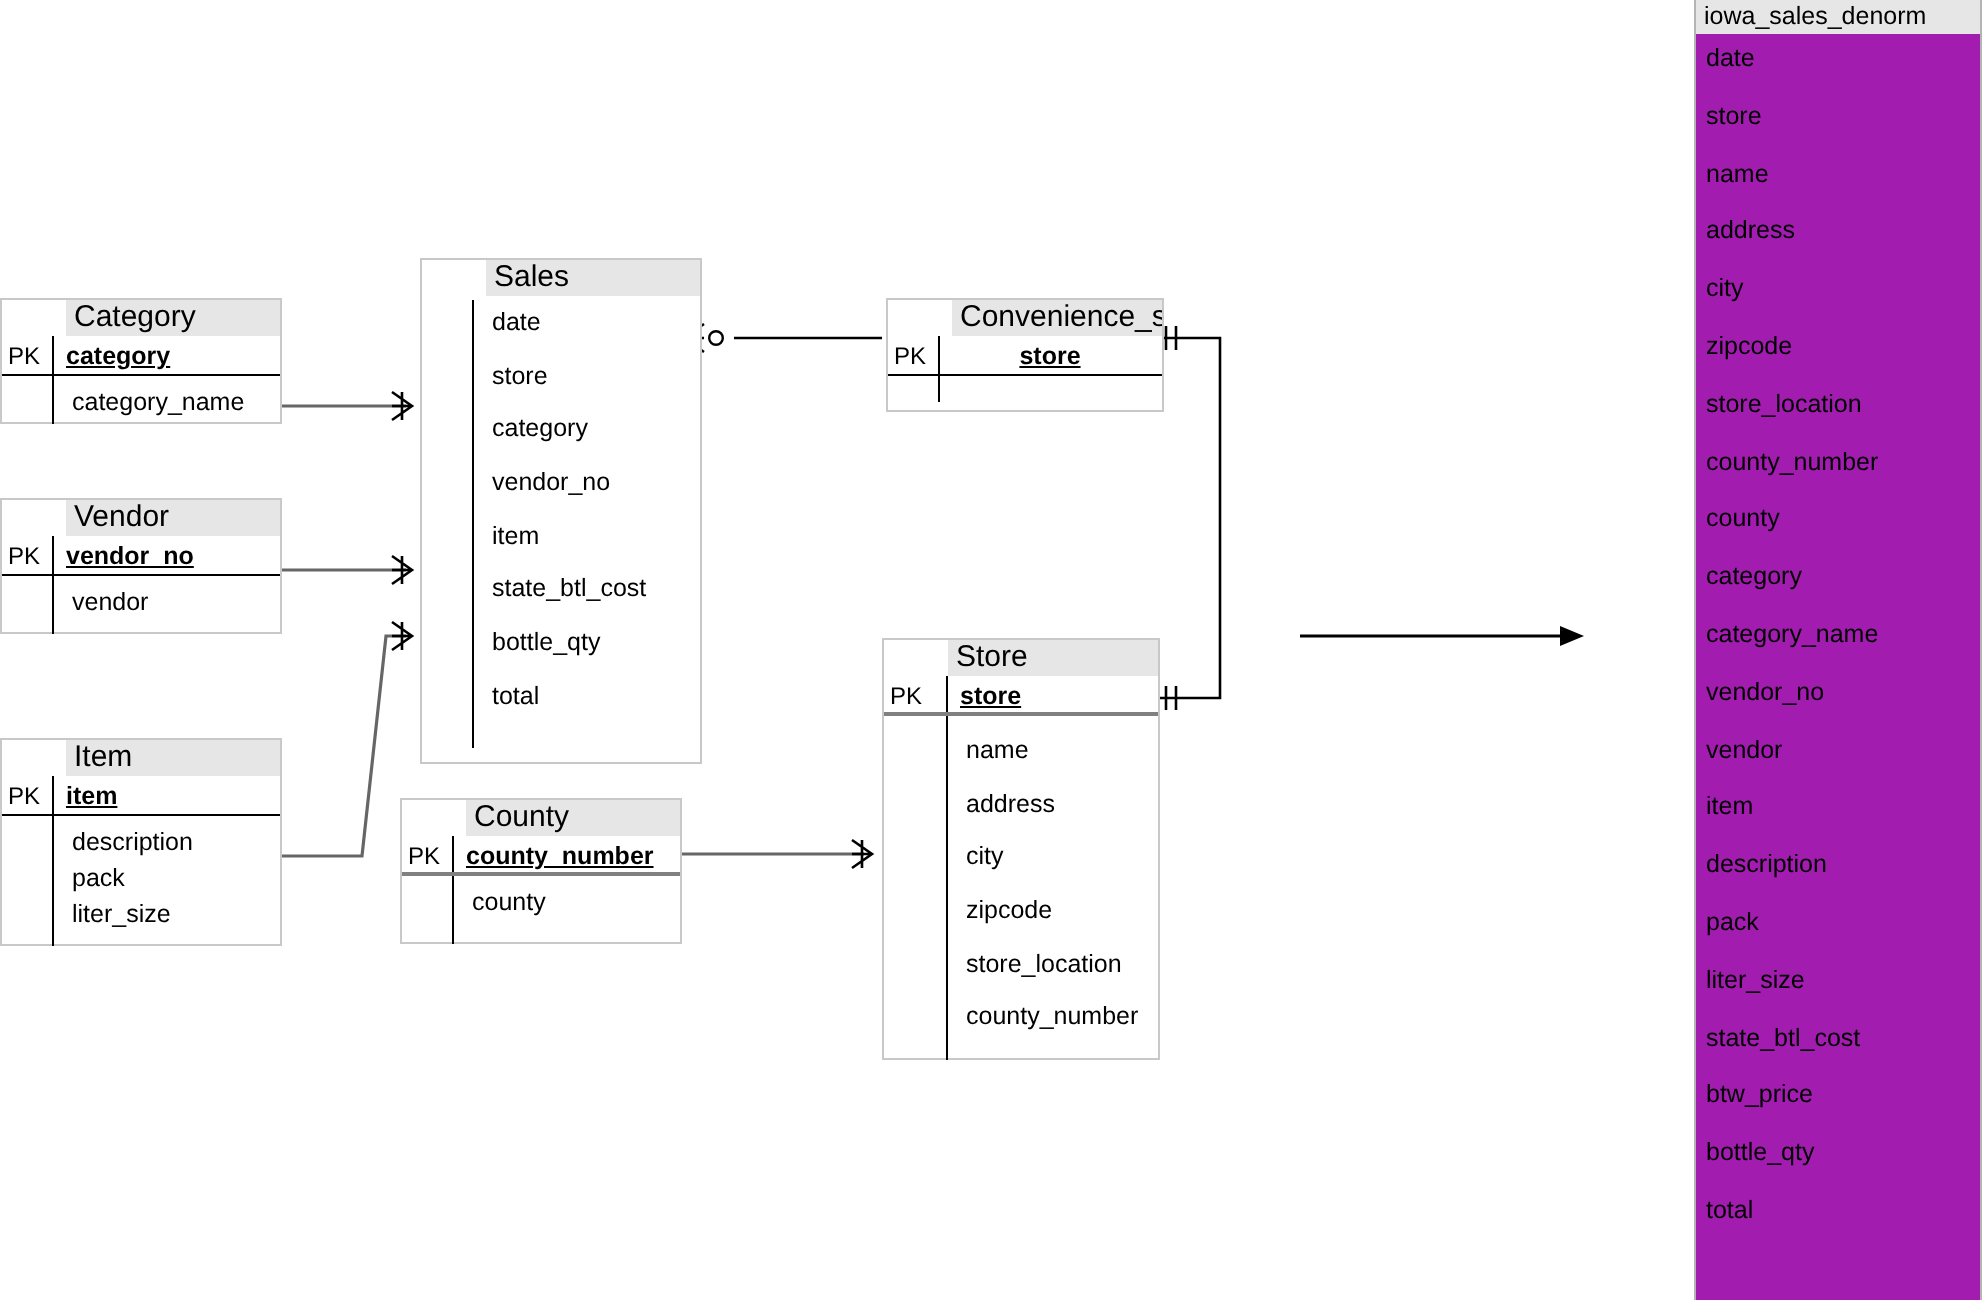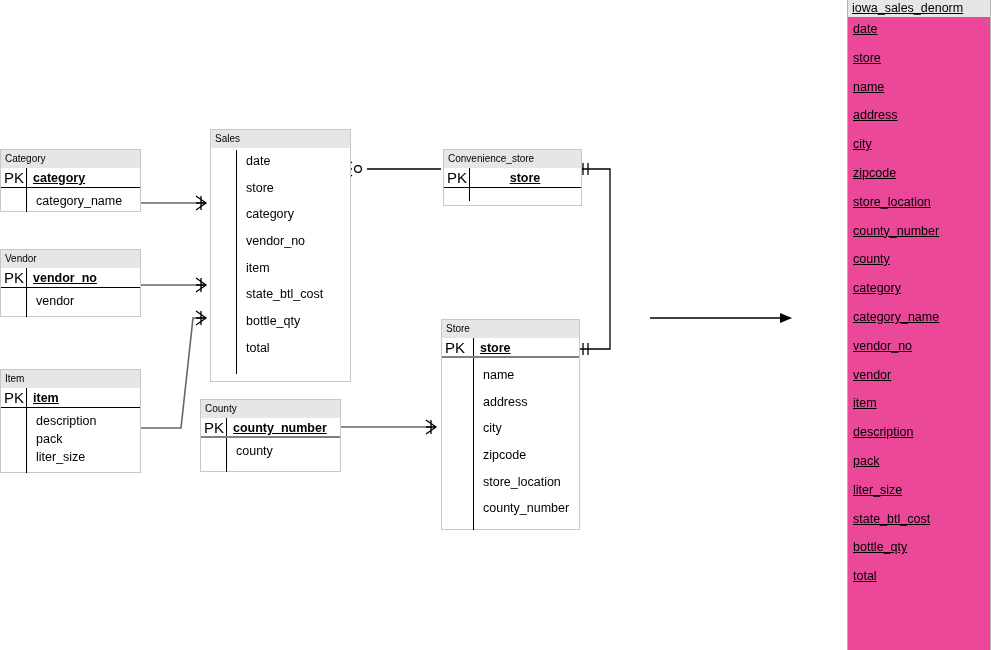--- a/index.html
+++ b/index.html
@@ -40,24 +40,25 @@
     box-sizing: border-box;
     background: #ffffff;
     border: 1px solid #c8c8c8;
   }
   .entity .ent-title {
     box-sizing: border-box;
     height: 18px;
     line-height: 18px;
     background: #e6e6e6;
     padding-left: 4px;
-    font-size: 10px;
+    font-size: 15px;
     color: #000;
     white-space: nowrap;
     overflow: hidden;
+    margin-left: 32px;
   }
   .entity .ent-body {
     position: relative;
     box-sizing: border-box;
   }
   
   .entity .vdiv {
     position: absolute;
     top: 0;
     bottom: 0;
@@ -73,21 +74,21 @@
     height: 20px;
     line-height: 20px;
     border-bottom: 1px solid #000000;
     white-space: nowrap;
   }
   .pk-row.thick { border-bottom: 2px solid #808080; }
   .pk-label {
     position: absolute;
     left: 3px;
     top: 0;
-    font-size: 15px;
+    font-size: 12px;
   }
   .pk-name {
     position: absolute;
     left: 32px;
     top: 0;
     font-weight: bold;
     text-decoration: underline;
     font-size: 12.5px;
   }
   .entity.wide-gutter .pk-name { left: 38px; }
@@ -114,23 +115,22 @@
   
   #denorm-panel {
     position: absolute;
     left: 847px;
     top: 0;
     width: 144px;
     height: 650px;
     box-sizing: border-box;
     border-left: 1px solid #b4b4b4;
     border-right: 1px solid #b4b4b4;
-    background: #ec4899;
+    background: #a21caf;
     overflow: hidden;
-    text-decoration: underline;
   }
   #denorm-panel .panel-title {
     box-sizing: border-box;
     height: 17px;
     line-height: 17px;
     background: #e6e6e6;
     padding-left: 4px;
     font-size: 12.5px;
     white-space: nowrap;
   }
@@ -311,16 +311,17 @@
       <div class="panel-item">county</div>
       <div class="panel-item">category</div>
       <div class="panel-item">category_name</div>
       <div class="panel-item">vendor_no</div>
       <div class="panel-item">vendor</div>
       <div class="panel-item">item</div>
       <div class="panel-item">description</div>
       <div class="panel-item">pack</div>
       <div class="panel-item">liter_size</div>
       <div class="panel-item">state_btl_cost</div>
+      <div class="panel-item">btw_price</div>
       <div class="panel-item">bottle_qty</div>
       <div class="panel-item">total</div>
     </div>
 </div>
 
 </body></html>

